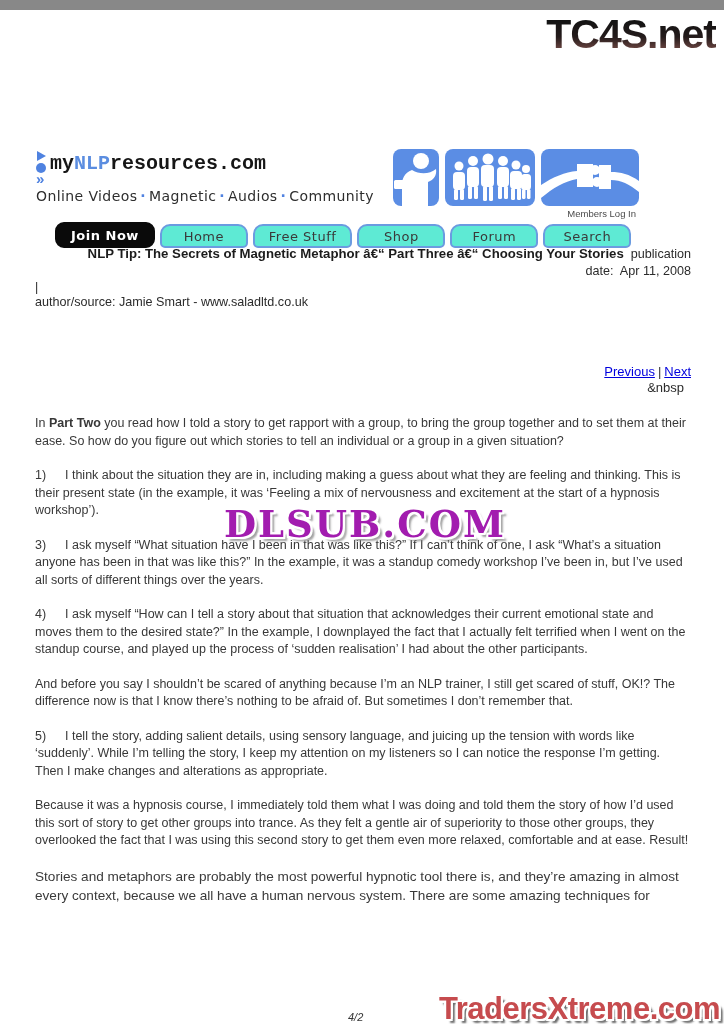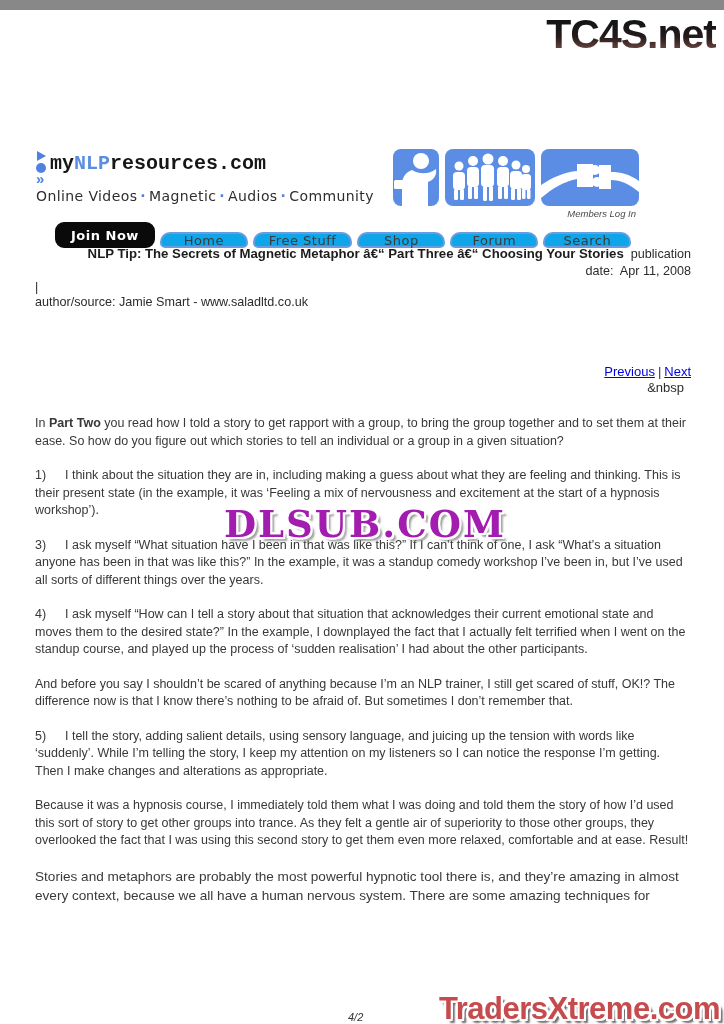--- a/index.html
+++ b/index.html
@@ -30,29 +30,29 @@
   .logo-text .nlp { color:#5b8de0; font-weight:700; }
   .tagline { margin-top:4px; font-size:14px; color:#2e2e2e; letter-spacing:0.4px; font-family:"DejaVu Sans", sans-serif; }
   .tagline .sep { color:#4f82e0; font-weight:bold; padding:0 3px; }
 
   
   .panels { position:absolute; left:393px; top:139px; display:flex; gap:6px; }
   .panel { background:#5b8de4; border-radius:8px; height:57px; overflow:hidden; display:flex; align-items:flex-end; justify-content:center; }
   .panel.p1 { width:46px; }
   .panel.p2 { width:90px; }
   .panel.p3 { width:98px; }
-  .members { position:absolute; right:88px; top:198px; font-size:9.5px; color:#4a4a4a;font-style:italic; }
+  .members { position:absolute; right:88px; top:198px; font-size:9.5px; color:#4a4a4a; }
 
   
   .nav { position:absolute; left:55px; top:212px; display:flex; gap:5px; align-items:flex-end; }
   .tab {
-    height:16px; padding:0 14px; min-width:88px;
+    height:24px; padding:0 14px; min-width:88px;
     display:flex; align-items:center; justify-content:center;
     border:2px solid #6b9be0; border-radius:10px 10px 5px 5px;
-    background:#0ea5e9; font-size:13px; color:#3a3a3a; letter-spacing:0.5px;
+    background:#5eead4; font-size:13px; color:#3a3a3a; letter-spacing:0.5px;
     font-family:"DejaVu Sans", sans-serif; cursor:pointer;
   }
   .tab.active {
     background:#0a0a0a; border-color:#0a0a0a; color:#fff;
     font-weight:bold; height:26px; border-radius:9px; min-width:96px;
   }
 
   
   .article { position:absolute; left:35px; top:235px; width:656px; }
   .title-block { text-align:right; line-height:16px; }

